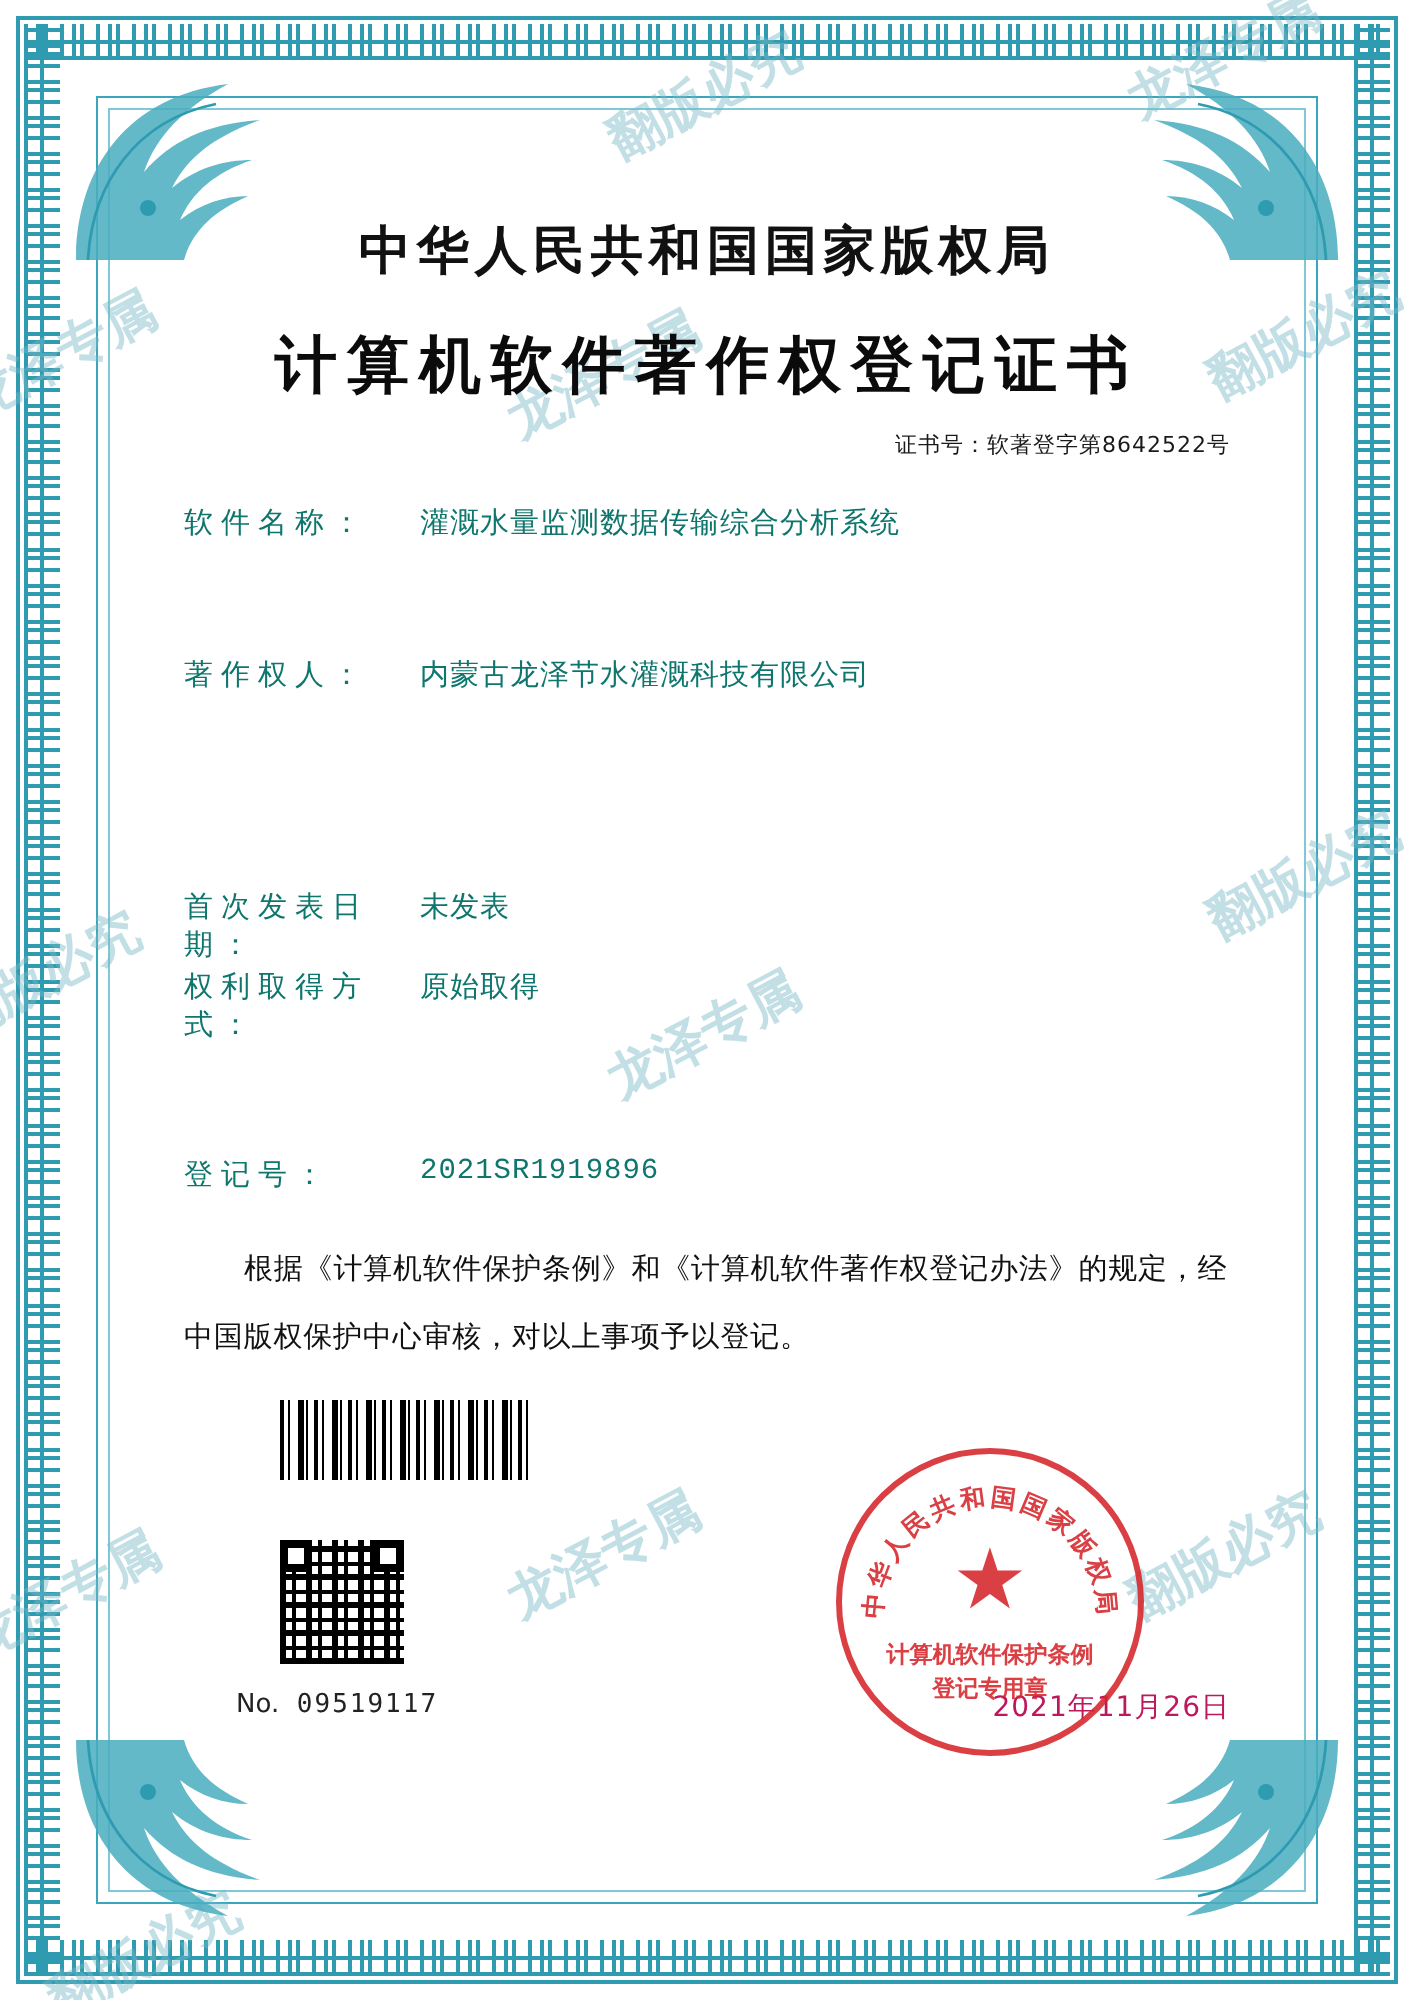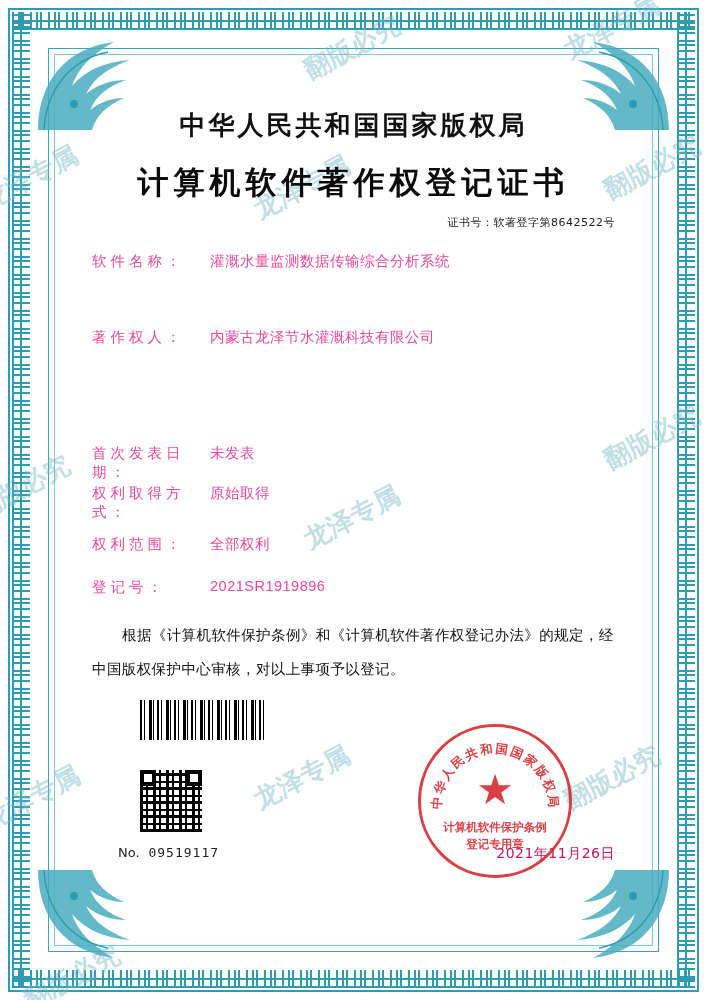--- a/index.html
+++ b/index.html
@@ -149,22 +149,22 @@
     color: #1a1a1a;
     letter-spacing: 0.5px;
     font-family: "DejaVu Sans", sans-serif;
   }
 
   .field {
     position: absolute;
     left: 92px;
     right: 80px;
     font-size: 14.5px;
-    color: #ec4899;
-    font-family: Liberation Sans, sans-serif;
+    color: #0f766e;
+    font-family: Liberation Mono, monospace;
   }
   .field .lbl {
     display: inline-block;
     width: 118px;
     letter-spacing: 4px;
     vertical-align: top;
   }
   .field .val {
     display: inline-block;
     vertical-align: top;
@@ -364,23 +364,20 @@
 
 
     <div class="field f-pub">
       <span class="lbl">首次发表日期：</span><span class="val">未发表</span>
     </div>
 
     <div class="field f-acq">
       <span class="lbl">权利取得方式：</span><span class="val">原始取得</span>
     </div>
 
-    <div class="field f-scope">
-      <span class="lbl">权利范围：</span><span class="val">全部权利</span>
-    </div>
 
     <div class="field f-reg">
       <span class="lbl">登记号：</span><span class="val">2021SR1919896</span>
     </div>
 
     <div class="paragraph">根据《计算机软件保护条例》和《计算机软件著作权登记办法》的规定，经中国版权保护中心审核，对以上事项予以登记。</div>
 
     <div class="barcode"></div>
     <div class="qr"></div>
 

